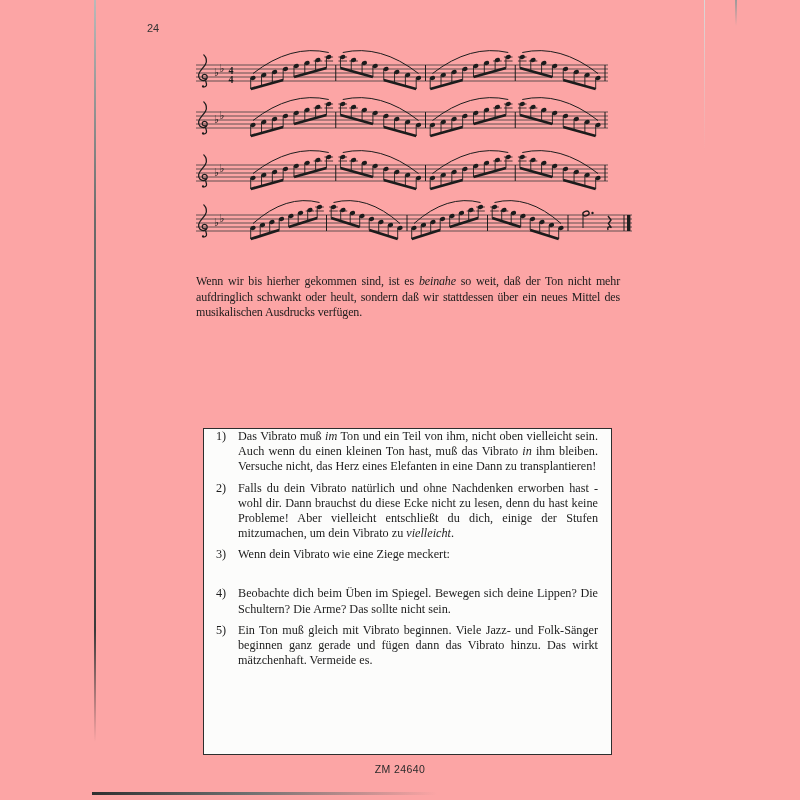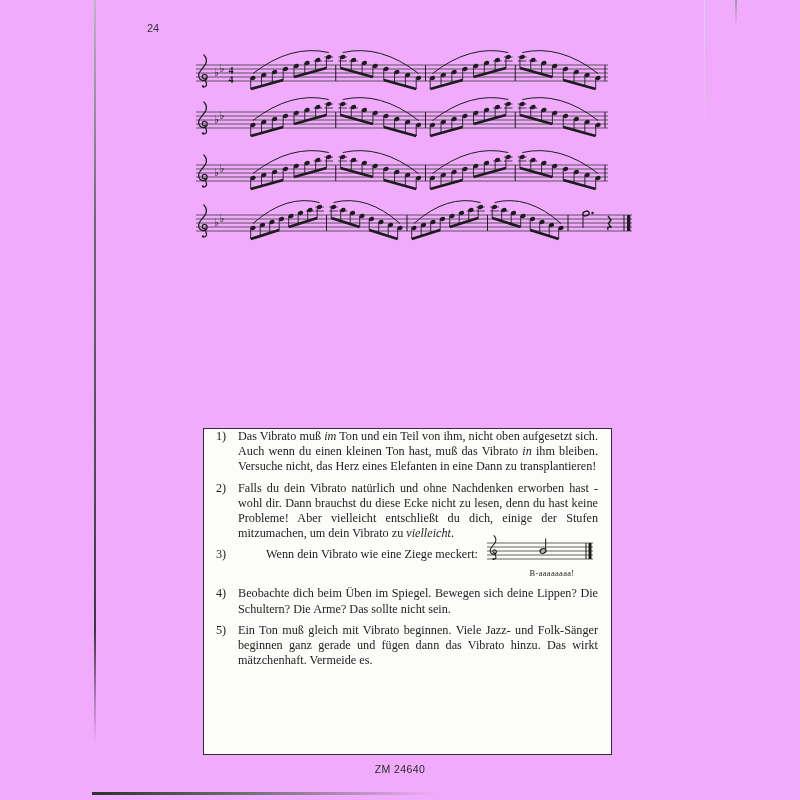--- a/index.html
+++ b/index.html
@@ -1,16 +1,16 @@
 <!DOCTYPE html>
 <html><head>
 <meta charset="utf-8">
 <style>
   html,body{margin:0;padding:0;background:#e8e8e8;}
-  #page{position:relative;width:800px;height:800px;background:#f0abfc;overflow:hidden;
+  #page{position:relative;width:800px;height:800px;background:#fca5a5;overflow:hidden;
         font-family:"Liberation Serif",serif;color:#1c1c1c;}
   
   .scan-left{position:absolute;left:94px;top:0;width:2px;height:742px;
              background:linear-gradient(to bottom,#b9b9b9,#6a6a6a 30%,#3a3a3a 85%,rgba(255,255,255,0));}
   .scan-bottom{position:absolute;left:92px;top:792px;width:345px;height:3px;
              background:linear-gradient(to right,#2f2f2f,#6f6f6f 45%,rgba(255,255,255,0));}
   .scan-topright{position:absolute;left:735px;top:0;width:1.5px;height:26px;
              background:linear-gradient(to bottom,#9a9a9a,rgba(255,255,255,0));}
   .scan-topright2{position:absolute;left:704px;top:0;width:1px;height:150px;
              background:linear-gradient(to bottom,#d8d8d8,rgba(255,255,255,0));}
@@ -29,21 +29,21 @@
   .intro i{font-style:italic;}
 
   .problem-box{position:absolute;left:203px;top:428px;width:409px;height:327px;
                border:1px solid #2e2e2e;box-sizing:border-box;background:#fcfcfb;}
   .box-title{margin-top:10px;margin-bottom:7px;text-align:center;font-size:13.5px;
              letter-spacing:0.4px;}
   .item{display:flex;margin:0 13px 6px 12px;font-size:12.2px;line-height:15.2px;}
   .item .num{width:22px;flex:0 0 22px;}
   .item .body{flex:1;text-align:justify;}
   .item .body i{font-style:italic;}
-  .row3{display:flex;justify-content:flex-end;height:33px;}
+  .row3{display:flex;justify-content:flex-start;height:33px;gap:8px;}
   .row3 .t3{white-space:nowrap;}
   .snippet-wrap{position:relative;top:-9px;width:120px;flex:0 0 120px;text-align:center;}
   .snippet{width:114px;height:26px;overflow:visible;display:block;margin:0 auto;}
   .snippet-caption{font-size:8.5px;margin-top:2px;letter-spacing:0.3px;text-align:center;
                    padding-left:28px;}
   .cont{text-align:justify;font-size:12.2px;line-height:15.2px;margin-top:2px;}
 
   .footer{position:absolute;left:0;top:763px;width:800px;text-align:center;
           font-family:"Liberation Sans",sans-serif;font-size:10.5px;letter-spacing:0.4px;color:#2a2a2a;}
 </style>
@@ -472,54 +472,39 @@
       <ellipse cx="367" cy="31" rx="2.7" ry="2" transform="rotate(-18 367 31)" fill="#1c1c1c"></ellipse>
       <line x1="374" y1="18" x2="374" y2="34" stroke="#1c1c1c" stroke-width="1"></line>
       <ellipse cx="392" cy="16.5" rx="3.2" ry="2.3" transform="rotate(-18 392 16.5)" fill="none" stroke="#1c1c1c" stroke-width="1.3"></ellipse>
       <circle cx="398.5" cy="16" r="1.2" fill="#1c1c1c"></circle>
       <line x1="389" y1="17.5" x2="389" y2="31" stroke="#1c1c1c" stroke-width="1"></line>
       <path d="M414 19 l3 4 l-2.6 3.6 l3 4 c-2.6 -1.6 -4.4 -0.4 -3.4 2.4" fill="none" stroke="#1c1c1c" stroke-width="1.4"></path>
       <line x1="430" y1="18" x2="430" y2="34" stroke="#1c1c1c" stroke-width="1"></line>
       <rect x="433" y="18" width="3.4" height="16" fill="#1c1c1c"></rect>
     </svg>
 
+  <div class="intro"><span>Wenn wir bis hierher gekommen sind, ist es </span><i>beinahe</i><span> so weit, daß der Ton nicht mehr aufdringlich schwankt oder heult, sondern daß wir stattdessen über ein neues Mittel des musikalischen Ausdrucks verfügen.</span></div>
 
   <div class="problem-box">
 
     <div class="item">
       <span class="num">1)</span>
-      <div class="body"><span>Das Vibrato muß </span><i>im</i><span> Ton und ein Teil von ihm, nicht oben aufgesetzt sich. Auch wenn du einen kleinen Ton hast, muß das Vibrato </span><i>in</i><span> ihm bleiben. Versuche nicht, das Herz eines Elefanten in eine Dann zu transplantieren!</span></div>
+      <div class="body"><span>Das Vibrato muß </span><i>im</i><span> Ton und ein Teil von ihm, nicht oben vielleicht sein. Auch wenn du einen kleinen Ton hast, muß das Vibrato </span><i>in</i><span> ihm bleiben. Versuche nicht, das Herz eines Elefanten in eine Dann zu transplantieren!</span></div>
     </div>
 
     <div class="item">
       <span class="num">2)</span>
       <div class="body"><span>Falls du dein Vibrato natürlich und ohne Nachdenken erworben hast - wohl dir. Dann brauchst du diese Ecke nicht zu lesen, denn du hast keine Probleme! Aber vielleicht entschließt du dich, einige der Stufen mitzumachen, um dein Vibrato zu </span><i>vielleicht</i><span>.</span></div>
     </div>
 
     <div class="item">
       <span class="num">3)</span>
       <div class="body">
         <div class="row3">
           <span class="t3"><span>Wenn dein Vibrato wie eine Ziege meckert:</span></span>
-          <div class="snippet-wrap">
-            <svg id="snippet" class="snippet" viewBox="0 0 114 26">
-                <line x1="6" y1="5" x2="112" y2="5" stroke="#3a3a3a" stroke-width="0.8"></line>
-                <line x1="6" y1="9" x2="112" y2="9" stroke="#3a3a3a" stroke-width="0.8"></line>
-                <line x1="6" y1="13" x2="112" y2="13" stroke="#3a3a3a" stroke-width="0.8"></line>
-                <line x1="6" y1="17" x2="112" y2="17" stroke="#3a3a3a" stroke-width="0.8"></line>
-                <line x1="6" y1="21" x2="112" y2="21" stroke="#3a3a3a" stroke-width="0.8"></line>
-                <path d="M8 1 C11 4 12 8 10 12 C8 16 3 19 2 24 C1 29 5 32 9 31 C12 30 13.2 26 10.6 24.4 C8 23 5.4 25 6.4 27.6 C7 29.2 8.6 29.6 9.6 29 L11.2 35.5 C11.6 38 9 39.6 7 38.2" transform="translate(8,-3) scale(0.62)" fill="none" stroke="#1c1c1c" stroke-width="1.7" stroke-linecap="round"></path>
-                <circle cx="12.3" cy="21.2" r="0.9" fill="#1c1c1c"></circle>
-                <ellipse cx="62" cy="13" rx="3" ry="2.2" transform="rotate(-18 62 13)" fill="none" stroke="#1c1c1c" stroke-width="1.2"></ellipse>
-                <line x1="64.7" y1="12.3" x2="64.7" y2="0.5" stroke="#1c1c1c" stroke-width="1"></line>
-                <line x1="105" y1="5" x2="105" y2="21" stroke="#1c1c1c" stroke-width="1"></line>
-                <rect x="107.5" y="5" width="3" height="16" fill="#1c1c1c"></rect>
-              </svg>
-            <div class="snippet-caption">B-aaaaaaaa!</div>
-          </div>
         </div>
       </div>
     </div>
 
     <div class="item">
       <span class="num">4)</span>
       <div class="body"><span>Beobachte dich beim Üben im Spiegel. Bewegen sich deine Lippen? Die Schultern? Die Arme? Das sollte nicht sein.</span></div>
     </div>
 
     <div class="item">

